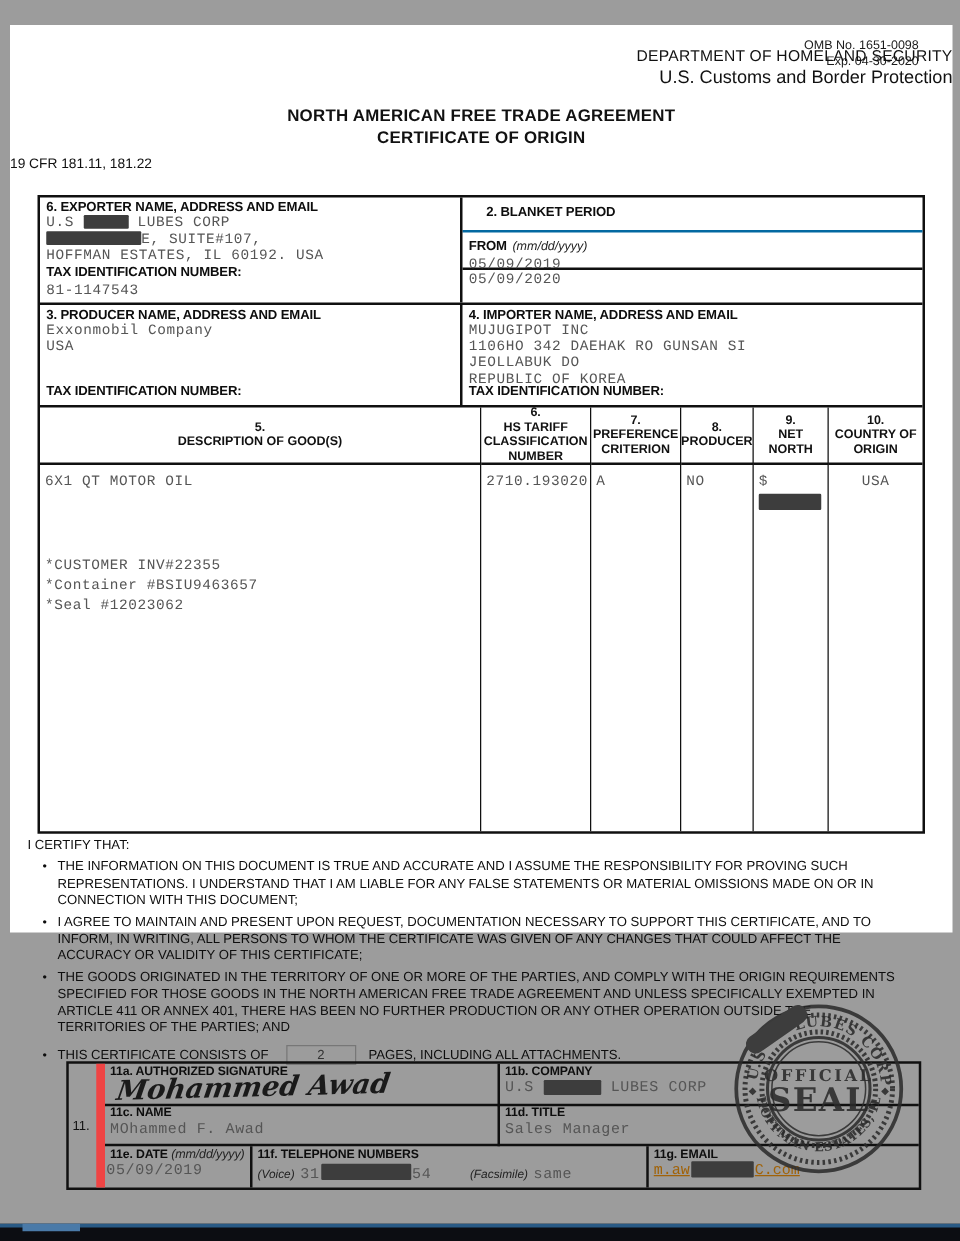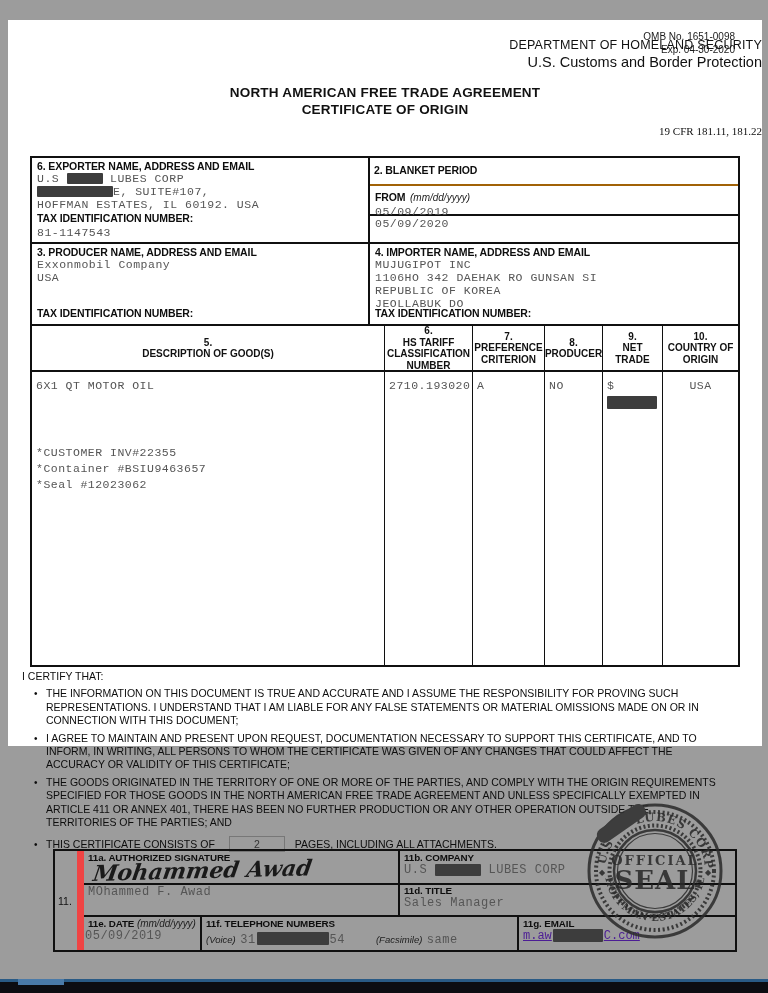--- a/index.html
+++ b/index.html
@@ -6,34 +6,34 @@
   body { background:#6e6e6e; font-family:"Liberation Sans", sans-serif; }
   .stage { position:relative; width:768px; height:993px; background:#9c9c9c; overflow:hidden; }
   .page { position:absolute; left:8px; top:20px; width:754px; height:726px; background:#ffffff; color:#111; }
 
   
   .omb { position:absolute; top:10px; right:27px; text-align:right; font-size:10px; line-height:13px; color:#1a1a1a; }
   .dept { position:absolute; top:18px; left:0; width:100%; text-align:right; }
   .dept-1 { font-size:12.5px; letter-spacing:.2px; }
   .dept-2 { font-size:14.5px; margin-top:2px; }
   .title { position:absolute; top:64px; left:0; width:100%; text-align:center; font-weight:bold; font-size:13.5px; line-height:17px; letter-spacing:.2px; }
-  .cfr { position:absolute; top:105px; left:0; width:100%; text-align:right; font-size:11px;font-family:Liberation Serif, serif; }
+  .cfr { position:absolute; top:105px; left:0; width:100%; text-align:left; font-size:11px; }
 
   
   .form { position:absolute; top:136px; left:22px; width:710px; border:2px solid #101010; }
   .lbl { font-weight:bold; font-size:10.5px; color:#0d0d0d; letter-spacing:-0.1px; }
   .mono { font-family:"Liberation Mono", monospace; font-size:11.5px; color:#555; letter-spacing:.5px; }
   .redact { display:inline-block; background:#3d3d3d; height:11px; vertical-align:middle; border-radius:1px; }
 
   .row12 { display:grid; grid-template-columns:338px 1fr; height:86px; border-bottom:2px solid #101010; }
   .cell-exporter { border-right:2px solid #101010; padding:2px 5px; position:relative; }
   .cell-exporter .mono { display:block; line-height:13px; }
   .taxline { position:absolute; left:5px; bottom:3px; white-space:nowrap; }
   .cell-blanket { display:flex; flex-direction:column; }
-  .b-head { height:28px; padding:2px 4px; border-bottom:2px solid #a16207; }
+  .b-head { height:28px; padding:2px 19px; border-bottom:2px solid #0369a1; }
   .b-sub { height:30px; padding:1px 5px; border-bottom:2px solid #101010; }
   .b-sub:last-child { border-bottom:none; flex:1; }
   .fmt { font-style:italic; font-weight:normal; font-size:10px; color:#222; }
 
   .row34 { display:grid; grid-template-columns:338px 1fr; height:82px; border-bottom:2px solid #101010; }
   .cell-producer, .cell-importer { padding:2px 5px; position:relative; }
   .cell-producer { border-right:2px solid #101010; }
   .cell-producer .mono, .cell-importer .mono { display:block; line-height:13px; }
 
   .goods-head { display:grid; grid-template-columns:353px 88px 72px 58px 60px 75px; }
@@ -64,21 +64,21 @@
   .sig-row-efg { grid-template-columns:118px 317px 1fr; }
   .sc { padding:1px 4px; position:relative; overflow:visible; }
   .sc-br { border-right:2px solid #101010; }
   .sc-bb { border-bottom:2px solid #101010; }
   .sc .lbl { font-size:9.8px; }
   .sc .mono { font-size:12px; }
   .script { font-family:"DejaVu Serif", serif; font-style:italic; font-weight:bold; font-size:22px; color:#1a1a1a; transform:skewX(-10deg) rotate(-1.5deg); margin:-7px 0 0 6px; white-space:nowrap; }
   .voice-row { white-space:nowrap; }
   .voice-lbl { font-style:italic; font-size:9.5px; color:#222; }
   .redact-mid { height:13px; vertical-align:middle; margin:0 1px; }
-  .email-link { font-family:"Liberation Mono", monospace; font-size:12px; color:#4c1d95; text-decoration:underline; }
+  .email-link { font-family:"Liberation Mono", monospace; font-size:12px; color:#a16207; text-decoration:underline; }
   .email-link .redact { background:#3d3d3d; }
 
   
   .footer { position:absolute; top:944px; left:22px; width:706px; display:flex; justify-content:space-between; font-size:10.5px; color:#1a1a1a; }
 
   
   .seal { position:absolute; top:776px; left:572px; width:150px; height:150px; pointer-events:none; }
 
   
   .taskbar { position:absolute; left:0; bottom:0; width:768px; height:14px; background:#0c0d12; }
@@ -138,22 +138,22 @@
           <span class="mono">Exxonmobil Company</span>
           <span class="mono">USA</span>
           <div class="taxline">
             <span class="lbl">TAX IDENTIFICATION NUMBER:</span>
           </div>
         </div>
         <div class="cell-importer">
           <div class="lbl">4. IMPORTER NAME, ADDRESS AND EMAIL</div>
           <span class="mono">MUJUGIPOT INC</span>
           <span class="mono">1106HO 342 DAEHAK RO GUNSAN SI</span>
+          <span class="mono">JEOLLABUK DO</span>
           <span class="mono">REPUBLIC OF KOREA</span>
-          <span class="mono">JEOLLABUK DO</span>
           <div class="taxline">
             <span class="lbl">TAX IDENTIFICATION NUMBER:</span>
           </div>
         </div>
       </div>
 
       <div class="goods-head">
         <div class="gh">
           <div>5.</div>
           <div>DESCRIPTION OF GOOD(S)</div>
@@ -165,21 +165,21 @@
         <div class="gh">
           <div>7.</div>
           <div>PREFERENCE CRITERION</div>
         </div>
         <div class="gh">
           <div>8.</div>
           <div>PRODUCER</div>
         </div>
         <div class="gh">
           <div>9.</div>
-          <div>NET TRADE</div>
+          <div>NET NORTH</div>
         </div>
         <div class="gh">
           <div>10.</div>
           <div>COUNTRY OF ORIGIN</div>
         </div>
       </div>
 
       <div class="goods-body">
         <div class="gb">
           <span class="mono">6X1 QT MOTOR OIL</span>
@@ -227,20 +227,21 @@
             <div class="lbl">11a. AUTHORIZED SIGNATURE</div>
             <div class="script">Mohammed Awad</div>
           </div>
           <div class="sc sc-bb">
             <div class="lbl">11b. COMPANY</div>
             <div class="mono"><span>U.S</span> <span class="redact" style="width:46px;height:12px"></span> <span>LUBES CORP</span></div>
           </div>
         </div>
         <div class="sig-row sig-row-cd">
           <div class="sc sc-br sc-bb">
+            <div class="lbl">11c. NAME</div>
             <div class="mono">MOhammed F. Awad</div>
           </div>
           <div class="sc sc-bb">
             <div class="lbl">11d. TITLE</div>
             <div class="mono">Sales Manager</div>
           </div>
         </div>
         <div class="sig-row sig-row-efg">
           <div class="sc sc-br">
             <div class="lbl" style="white-space:nowrap"><span>11e. DATE</span> <span class="fmt">(mm/dd/yyyy)</span></div>

